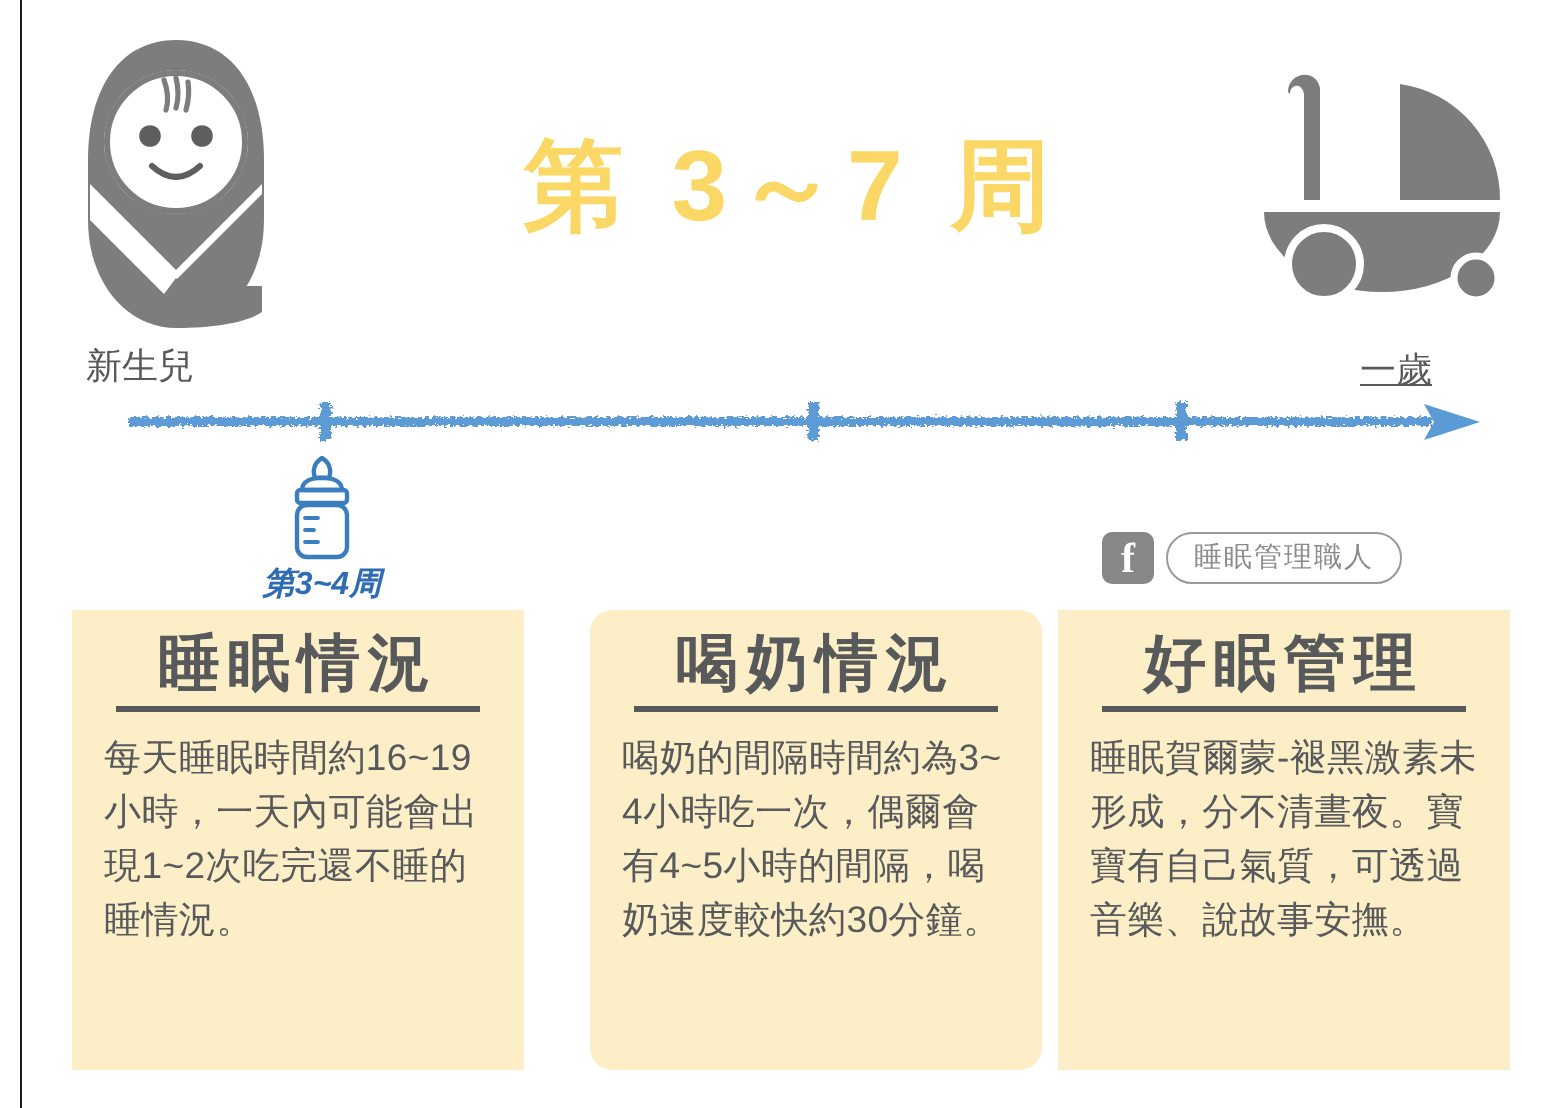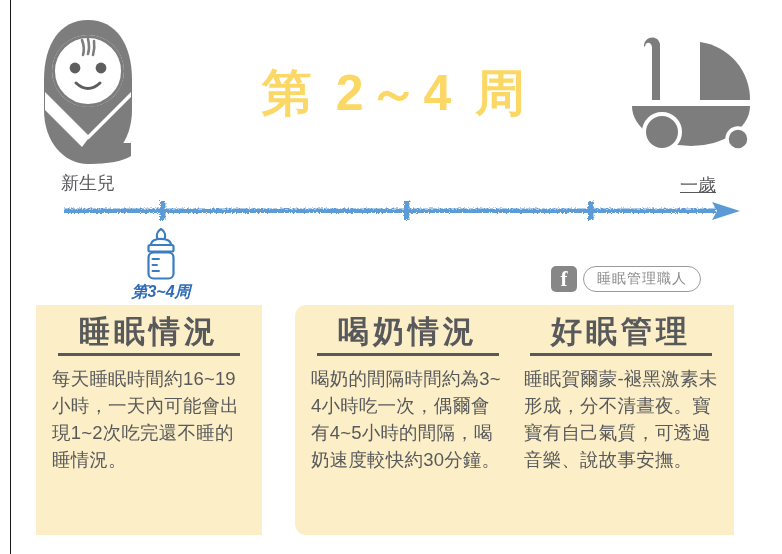--- a/index.html
+++ b/index.html
@@ -59,21 +59,21 @@
   }
 
   
   .axis-label {
     position: absolute;
     font-size: 18px;
     font-weight: normal;
     color: #58595b;
     white-space: nowrap;
   }
-  #label-newborn { left: 61px; top: 171px; }
+  #label-newborn { left: 43px; top: 171px; }
   #label-oneyear { left: 680px; top: 173px; text-decoration: underline; }
 
   #timeline {
     position: absolute;
     left: 64px;
     top: 200px;
     width: 678px;
     height: 22px;
   }
 
@@ -144,21 +144,21 @@
     position: absolute;
     top: 305px;
     width: 226px;
     height: 230px;
     background: #fcefc8;
     box-sizing: border-box;
     padding: 10px 16px 0 16px;
   }
   #card-0 { left: 36px; }
   #card-1 { left: 295px; border-radius: 11px; }
-  #card-2 { left: 508px; }
+  #card-2 { left: 529px; }
 
   .card-title {
     font-size: 31px;
     font-weight: bold;
     color: #58595b;
     text-align: center;
     letter-spacing: 4px;
     line-height: 34px;
     white-space: nowrap;
   }
@@ -196,21 +196,21 @@
       <circle cx="50" cy="53" r="34.5" fill="none" stroke="#7d7d7d" stroke-width="3"></circle>
       <circle cx="37" cy="50" r="5.4" fill="#5e5e5e"></circle>
       <circle cx="63" cy="50" r="5.4" fill="#5e5e5e"></circle>
       <path d="M38 65 Q50 76 62 65" fill="none" stroke="#5e5e5e" stroke-width="3" stroke-linecap="round"></path>
       <path d="M44 22 Q47 30 45 37" fill="none" stroke="#7d7d7d" stroke-width="2.6" stroke-linecap="round"></path>
       <path d="M50 21 Q52 29 50 36" fill="none" stroke="#7d7d7d" stroke-width="2.6" stroke-linecap="round"></path>
       <path d="M56 23 Q57 30 55 37" fill="none" stroke="#7d7d7d" stroke-width="2.6" stroke-linecap="round"></path>
     </svg>
   </div>
 
-  <div id="poster-title">第 2～4 周</div>
+  <div id="poster-title">第 3～7 周</div>
 
   <div id="stroller-icon">
     <svg viewBox="0 0 126 126" width="126" height="126" aria-hidden="true">
       <path d="M72 14 A58 58 0 0 1 122 72 L72 72 Z" fill="#7d7d7d"></path>
       <path d="M16 18 C16 8 30 6 32 16 L32 72 L24 72 L24 19 C23 13 17 14 17 19 Z" fill="#7d7d7d"></path>
       <path d="M4 78 L122 78 A59 40 0 0 1 63 118 A59 40 0 0 1 4 78 Z" fill="#7d7d7d"></path>
       <path d="M92 100 L110 112" stroke="#7d7d7d" stroke-width="8" stroke-linecap="round" fill="none"></path>
       <circle cx="34" cy="104" r="18" fill="#7d7d7d" stroke="#ffffff" stroke-width="4"></circle>
       <circle cx="110" cy="111" r="11" fill="#7d7d7d" stroke="#ffffff" stroke-width="3.5"></circle>
     </svg>

